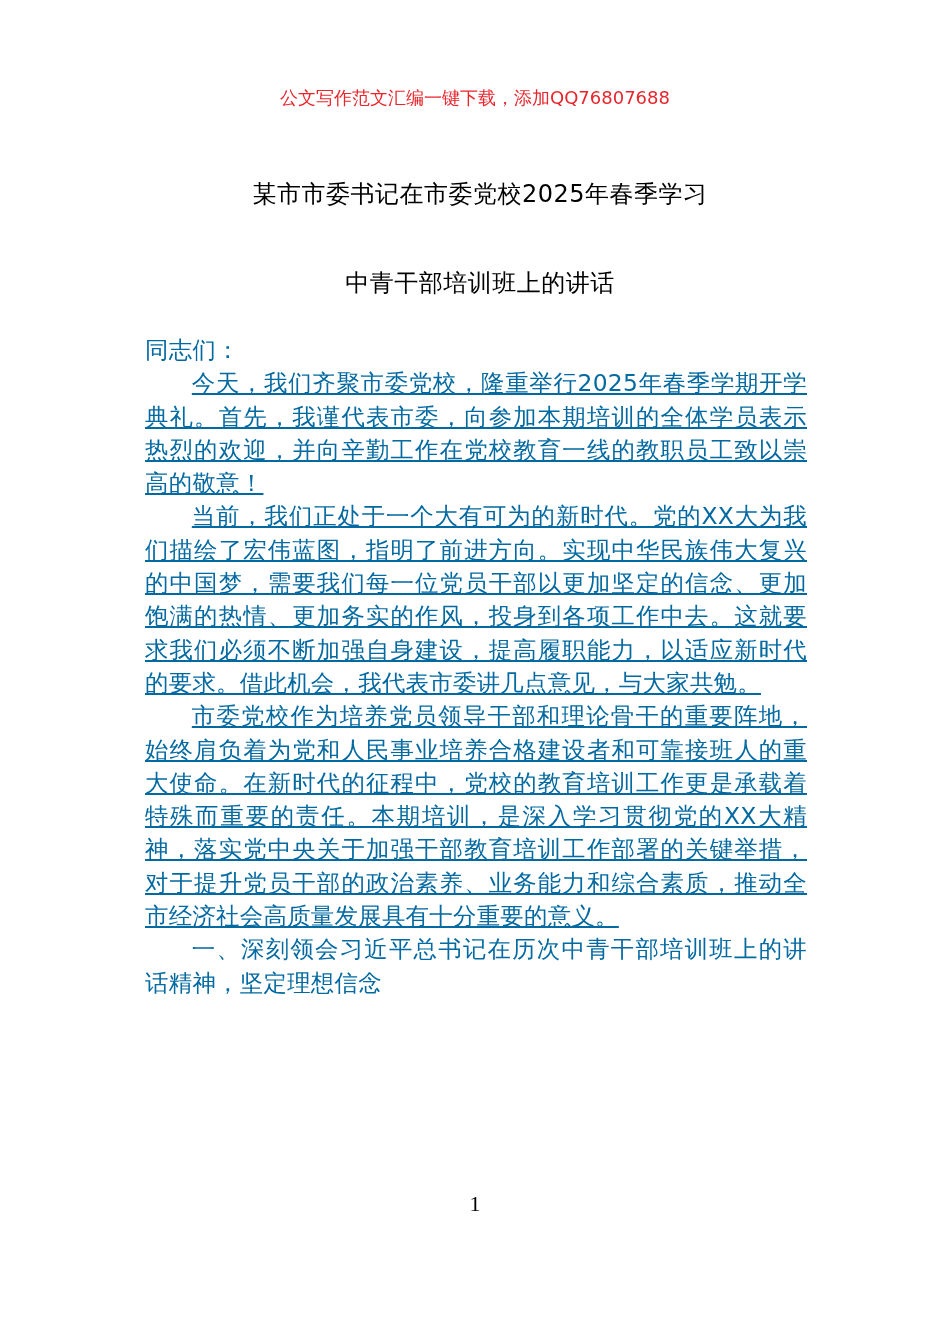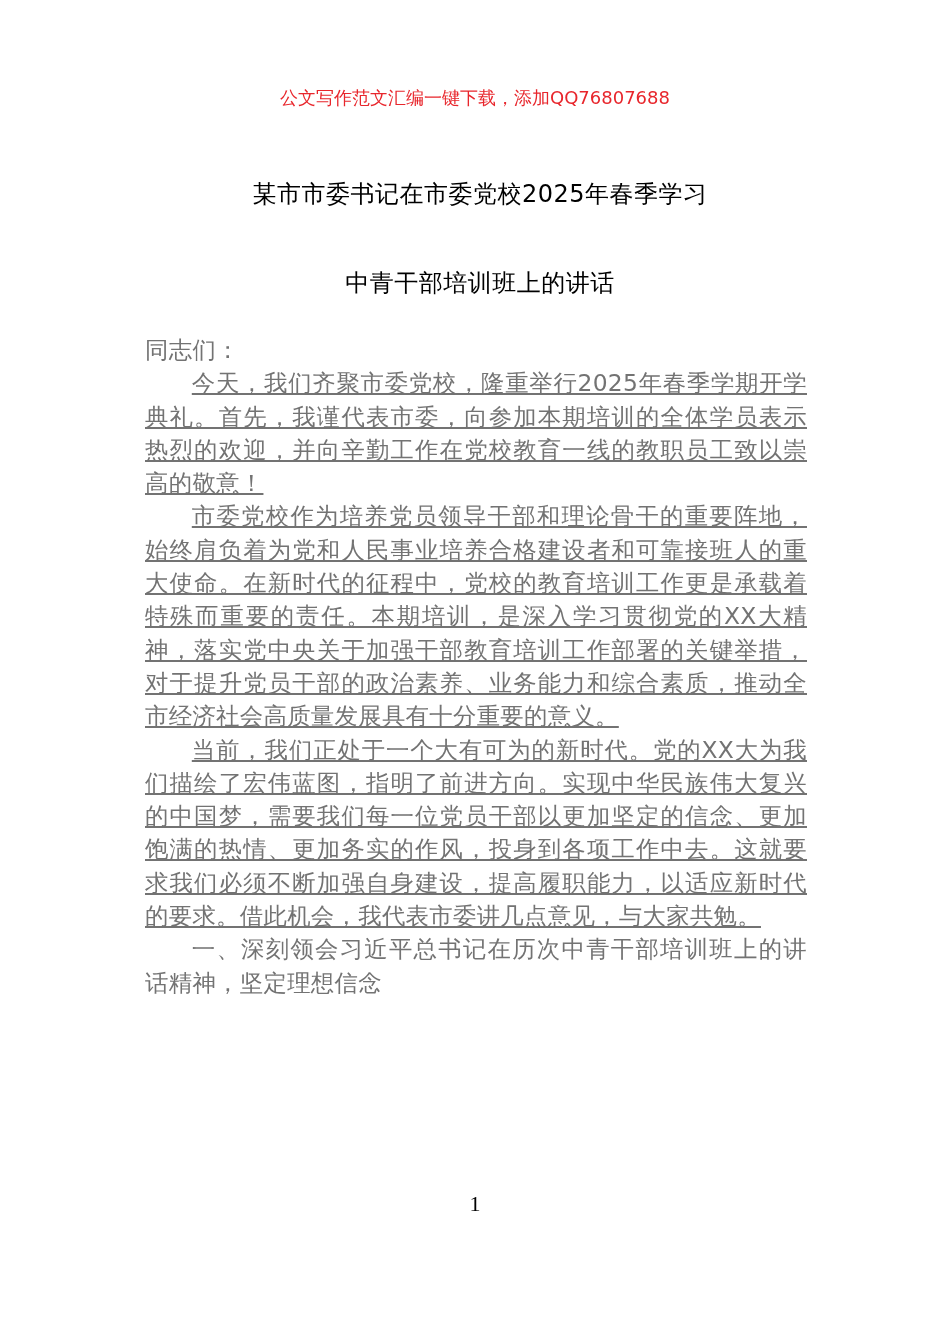--- a/index.html
+++ b/index.html
@@ -49,21 +49,21 @@
     .body {
       position: absolute;
       left: 145px;
       top: 334px;
       width: 662px;
       font-size: 23.4px;
       line-height: 33.3px;
       letter-spacing: 0.3px;
       text-align: justify;
       text-justify: inter-character;
-      color: #737373;
+      color: #0369a1;
     }
     .body p {
       margin: 0;
       padding: 0;
     }
     .body p.indent {
       text-indent: 2em;
       text-decoration: underline;
     }
     .body p.heading {
@@ -87,20 +87,20 @@
 <div class="page">
 
   <div class="promo" style="width:950px;">公文写作范文汇编一键下载，添加QQ76807688</div>
 
   <div class="title l1">某市市委书记在市委党校2025年春季学习</div>
   <div class="title l2">中青干部培训班上的讲话</div>
 
   <div class="body">
     <p>同志们：</p>
     <p class="indent">今天，我们齐聚市委党校，隆重举行2025年春季学期开学典礼。首先，我谨代表市委，向参加本期培训的全体学员表示热烈的欢迎，并向辛勤工作在党校教育一线的教职员工致以崇高的敬意！</p>
+    <p class="indent">当前，我们正处于一个大有可为的新时代。党的XX大为我们描绘了宏伟蓝图，指明了前进方向。实现中华民族伟大复兴的中国梦，需要我们每一位党员干部以更加坚定的信念、更加饱满的热情、更加务实的作风，投身到各项工作中去。这就要求我们必须不断加强自身建设，提高履职能力，以适应新时代的要求。借此机会，我代表市委讲几点意见，与大家共勉。</p>
     <p class="indent">市委党校作为培养党员领导干部和理论骨干的重要阵地，始终肩负着为党和人民事业培养合格建设者和可靠接班人的重大使命。在新时代的征程中，党校的教育培训工作更是承载着特殊而重要的责任。本期培训，是深入学习贯彻党的XX大精神，落实党中央关于加强干部教育培训工作部署的关键举措，对于提升党员干部的政治素养、业务能力和综合素质，推动全市经济社会高质量发展具有十分重要的意义。</p>
-    <p class="indent">当前，我们正处于一个大有可为的新时代。党的XX大为我们描绘了宏伟蓝图，指明了前进方向。实现中华民族伟大复兴的中国梦，需要我们每一位党员干部以更加坚定的信念、更加饱满的热情、更加务实的作风，投身到各项工作中去。这就要求我们必须不断加强自身建设，提高履职能力，以适应新时代的要求。借此机会，我代表市委讲几点意见，与大家共勉。</p>
     <p class="heading">一、深刻领会习近平总书记在历次中青干部培训班上的讲话精神，坚定理想信念</p>
   </div>
 
   <div class="page-number">1</div>
 
 </div>
 
 </body></html>

